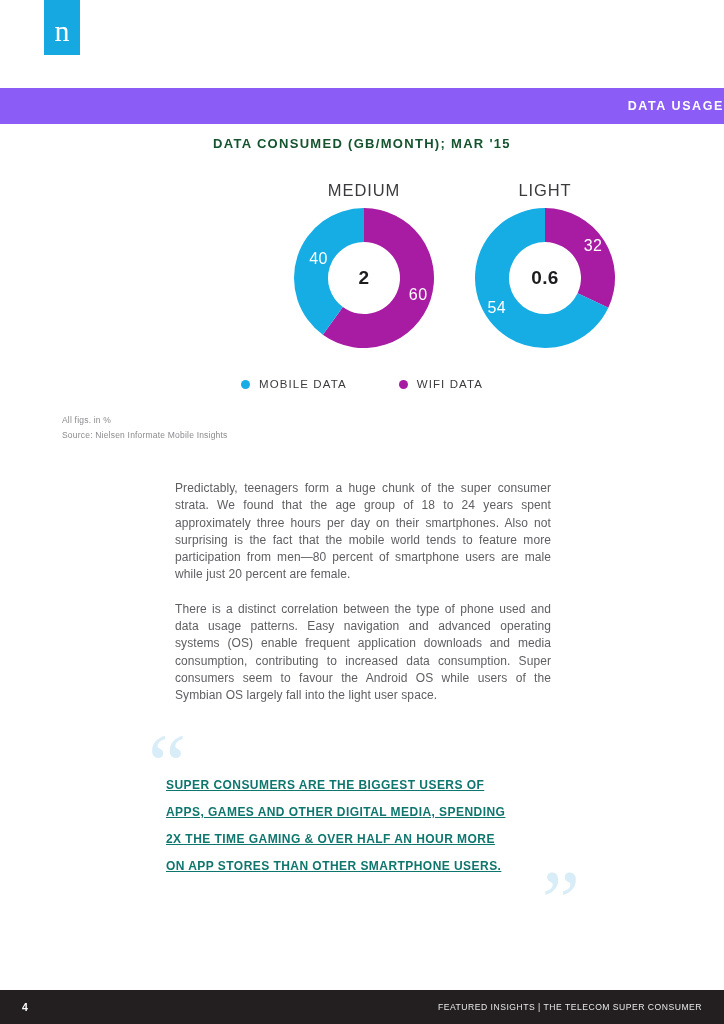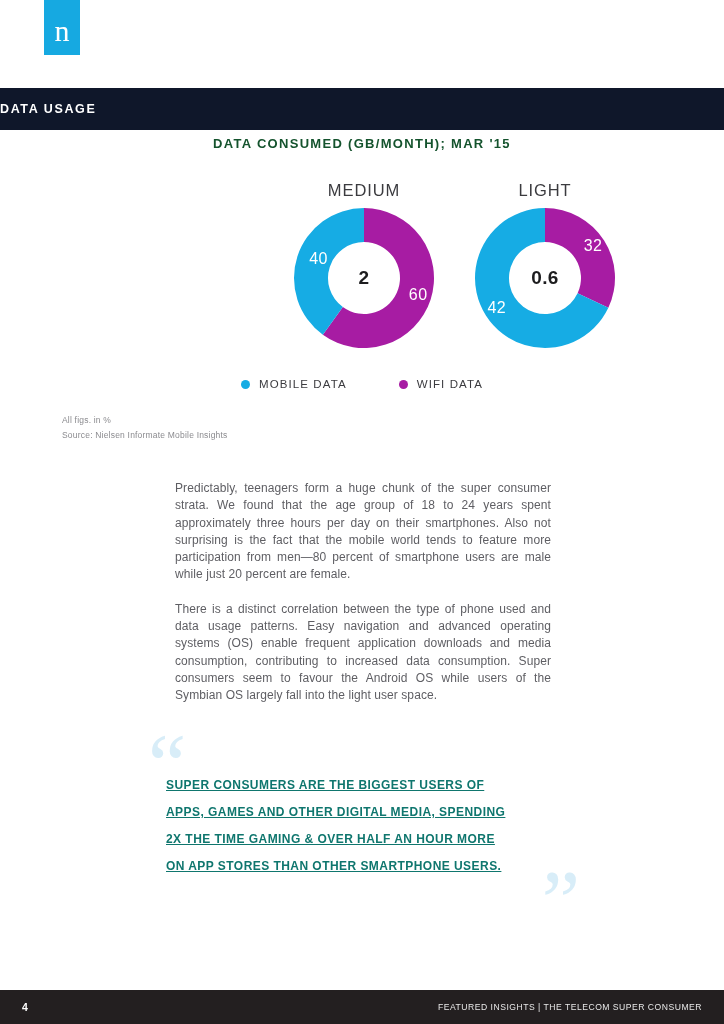--- a/index.html
+++ b/index.html
@@ -41,25 +41,25 @@
     top: 3px;
     letter-spacing: 0;
   }
 
   
   .section-bar {
     position: absolute;
     left: 0;
     top: 88px;
     width: 724px;
-    height: 42px;
-    background: #0f172a;
+    height: 36px;
+    background: #8b5cf6;
     display: flex;
     align-items: center;
-    justify-content: flex-start;
+    justify-content: flex-end;
   }
   .section-bar .title {
     color: #ffffff;
     font-size: 12.5px;
     font-weight: bold;
     letter-spacing: 1.6px;
   }
 
   
   .chart-subtitle {
@@ -276,21 +276,21 @@
         <div class="donut-cat">LIGHT</div>
         <div class="donut-wrap">
           <svg class="donut-svg" width="180" height="146" viewBox="0 0 180 146">
             <path d="M 90 3 A 70 70 0 0 1 153.33794569127858 102.80443986403111 L 122.57380064122898 88.32799764435885 A 36 36 0 0 0 90 37 Z" fill="#a71ca3"></path>
             <path d="M 153.33789367262136 102.80455040955509 A 70 70 0 1 1 89.99987782695236 3.000000000106624 L 89.99993716814693 37.00000000005483 A 36 36 0 1 0 122.5737738887767 88.32805449634262 Z" fill="#16ace4"></path>
           </svg>
           <div class="donut-center">
             <span>0.6</span>
           </div>
           <span class="seg-label" style="left: 127.127px; top: 32.4579px; width: 22px; text-align: center;">32</span>
-          <span class="seg-label" style="left: 30.8733px; top: 93.5421px; width: 22px; text-align: center;">42</span>
+          <span class="seg-label" style="left: 30.8733px; top: 93.5421px; width: 22px; text-align: center;">54</span>
         </div>
       </div>
     </div>
 
   <div class="legend" id="legend">
       <div class="legend-item">
         <span class="legend-dot" style="background: rgb(22, 172, 228);"></span>
         <span class="legend-text">MOBILE DATA</span>
       </div>
       <div class="legend-item">

